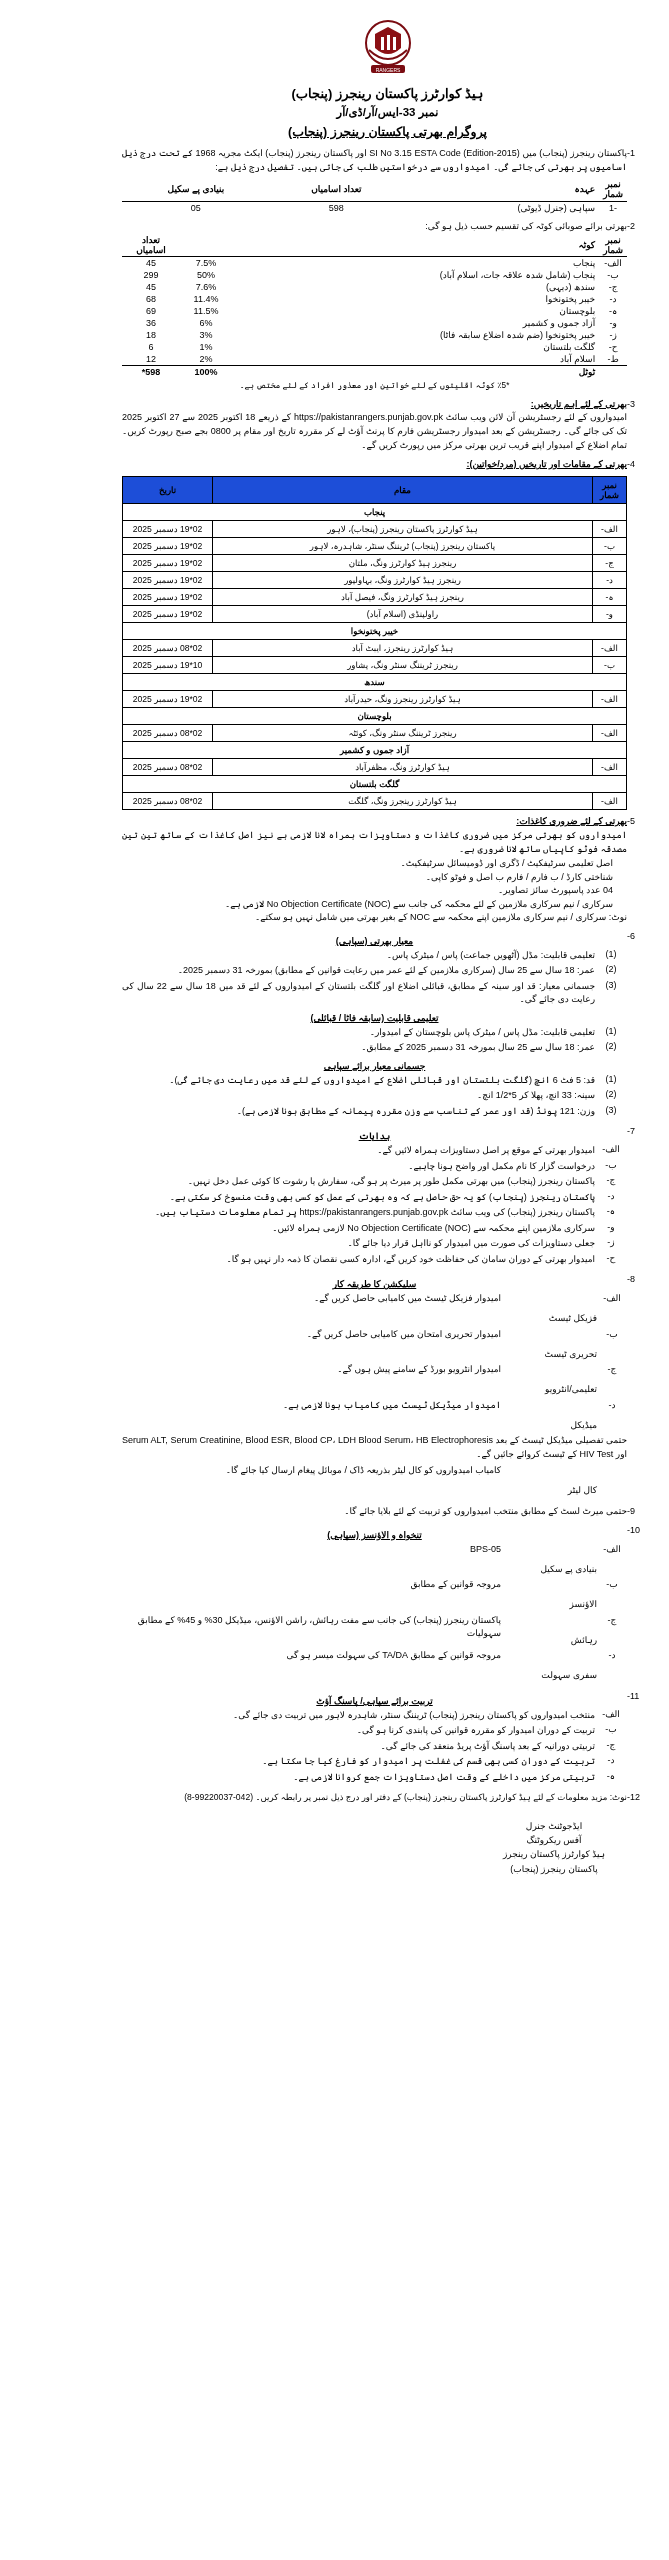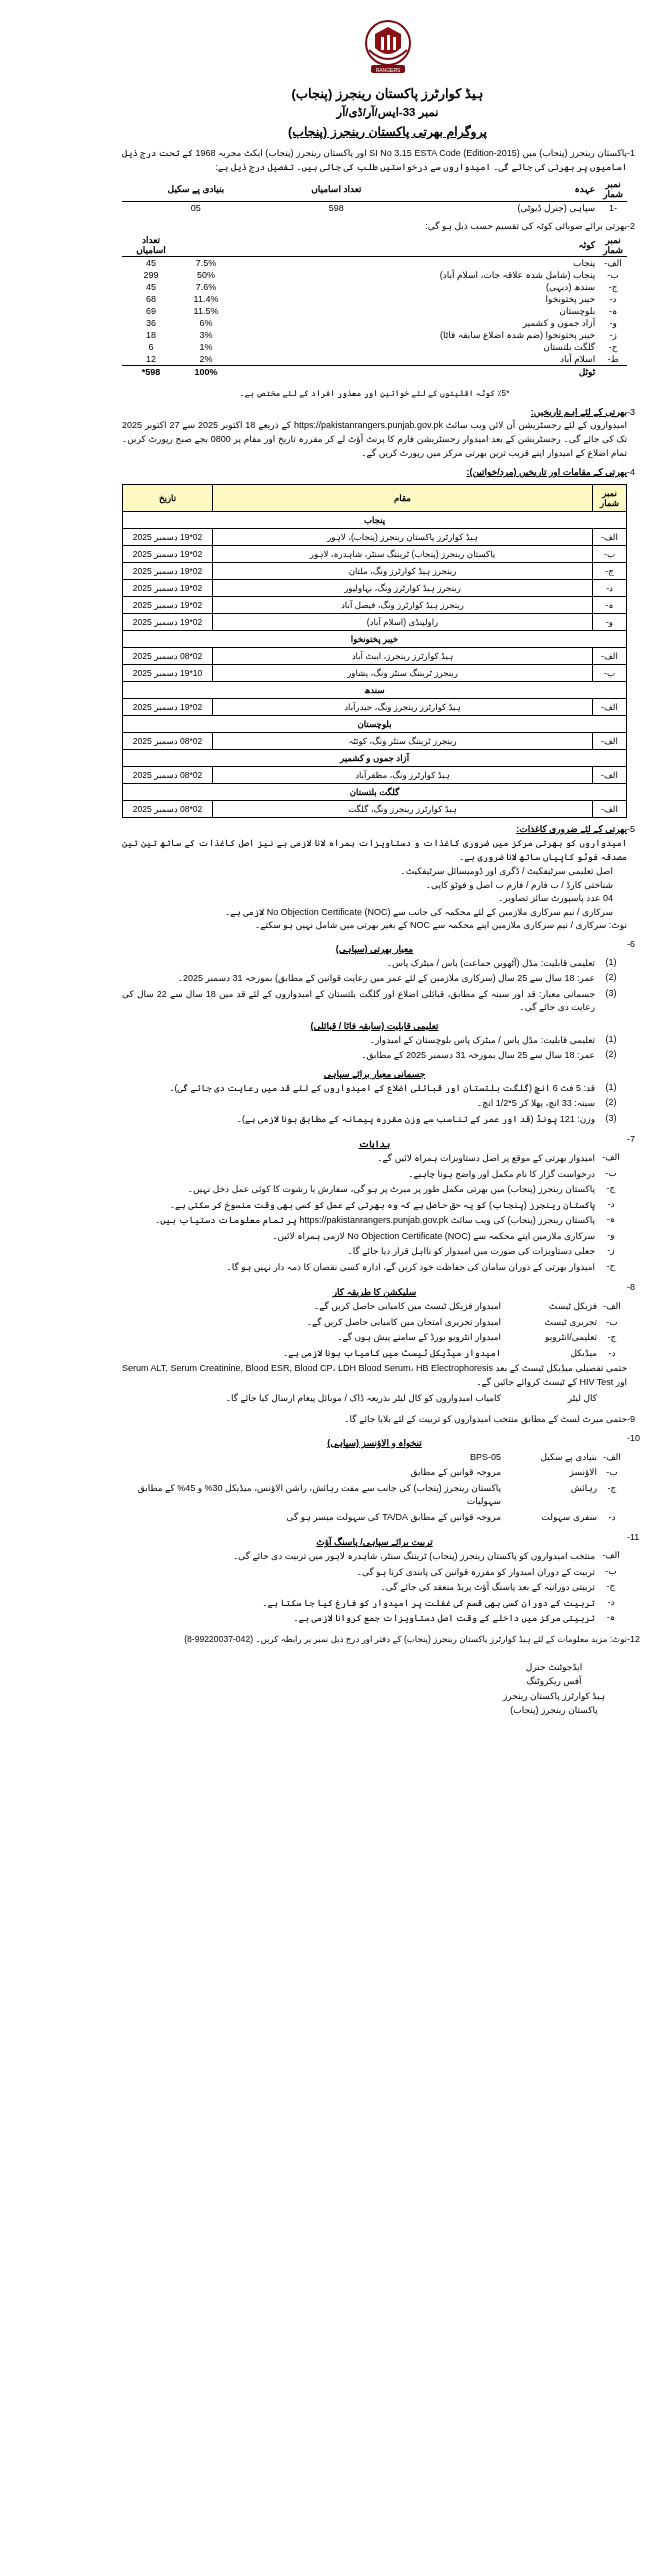--- a/index.html
+++ b/index.html
@@ -48,39 +48,39 @@
   .qtbl td { padding:1px 4px; }
   .qtbl .n { text-align:center; width:58px; }
   .qtbl .p { text-align:center; width:52px; }
   .qtbl .nm { text-align:right; }
   .qtbl .ix { text-align:center; width:26px; }
   .tot td { border-top:1px solid #000; font-weight:bold; }
 
   
   .btbl { font-size:8.6px; border:1px solid #000; margin-top:4px; }
   .btbl td, .btbl th { border:1px solid #000; padding:3px 4px; }
-  .btbl th { font-weight:bold; text-align:center; background:#fef9c3; }
+  .btbl th { font-weight:bold; text-align:center; background:#1d4ed8; }
   .btbl .prov { font-weight:bold; text-align:center; }
   .btbl .sr { text-align:center; width:34px; }
   .btbl .dt { text-align:center; width:90px; white-space:nowrap; }
   .btbl .pl { text-align:center; }
 
   
   .sub { display:flex; flex-direction:row; margin:2px 0; }
   .sno { flex:0 0 32px; text-align:center; font-size:9px; }
   .sbody { flex:1 1 auto; font-size:9px; line-height:1.5; text-align:justify; }
   .dash { font-size:9px; line-height:1.5; text-align:right; padding-right:14px; }
   .centerline { text-align:center; font-size:9px; font-weight:bold; text-decoration:underline; margin:6px 0 3px; }
   .small { font-size:8.2px; }
   .bold { font-weight:bold; }
 
   
   .lrow { display:flex; flex-direction:row; font-size:9px; margin:2px 0; line-height:1.5; }
   .lk { flex:0 0 30px; text-align:center; }
-  .lm { flex:0 0 96px; text-align:right; }
+  .lm { flex:0 0 96px; text-align:right;margin-top:20px; }
   .lv { flex:1 1 auto; text-align:right; }
 
   
   .sig { margin-top:14px; font-size:9px; line-height:1.6; text-align:center; width:150px; margin-right:24px; }
   .note { font-size:8.6px; }
 </style>
 </head>
 <body>
 
 <div class="page">
@@ -194,21 +194,21 @@
           <td class="n">12</td>
         </tr>
         <tr class="tot">
           <td class="ix"></td>
           <td class="nm">ٹوٹل</td>
           <td class="p">100%</td>
           <td class="n">598*</td>
         </tr>
       </tbody>
         </table>
-      <div class="rt small ctr" style="margin-top:10px">*٪5 کوٹہ اقلیتوں کے لئے خواتین اور معذور افراد کے لئے مختص ہے۔</div>
+      <div class="rt small ctr" style="margin-top:2px">*٪5 کوٹہ اقلیتوں کے لئے خواتین اور معذور افراد کے لئے مختص ہے۔</div>
     </div>
   </div>
 
   <div class="clause">
     <div class="cno">3-</div>
     <div class="cbody">
       <div class="rt bold underline">بھرتی کے لئے اہم تاریخیں:</div>
       <div class="just">امیدواروں کے لئے رجسٹریشن آن لائن ویب سائٹ https://pakistanrangers.punjab.gov.pk کے ذریعے 18 اکتوبر 2025 سے 27 اکتوبر 2025 تک کی جائے گی۔ رجسٹریشن کے بعد امیدوار رجسٹریشن فارم کا پرنٹ آؤٹ لے کر مقررہ تاریخ اور مقام پر 0800 بجے صبح رپورٹ کریں۔ تمام اضلاع کے امیدوار اپنے قریب ترین بھرتی مرکز میں رپورٹ کریں گے۔</div>
     </div>
   </div>

